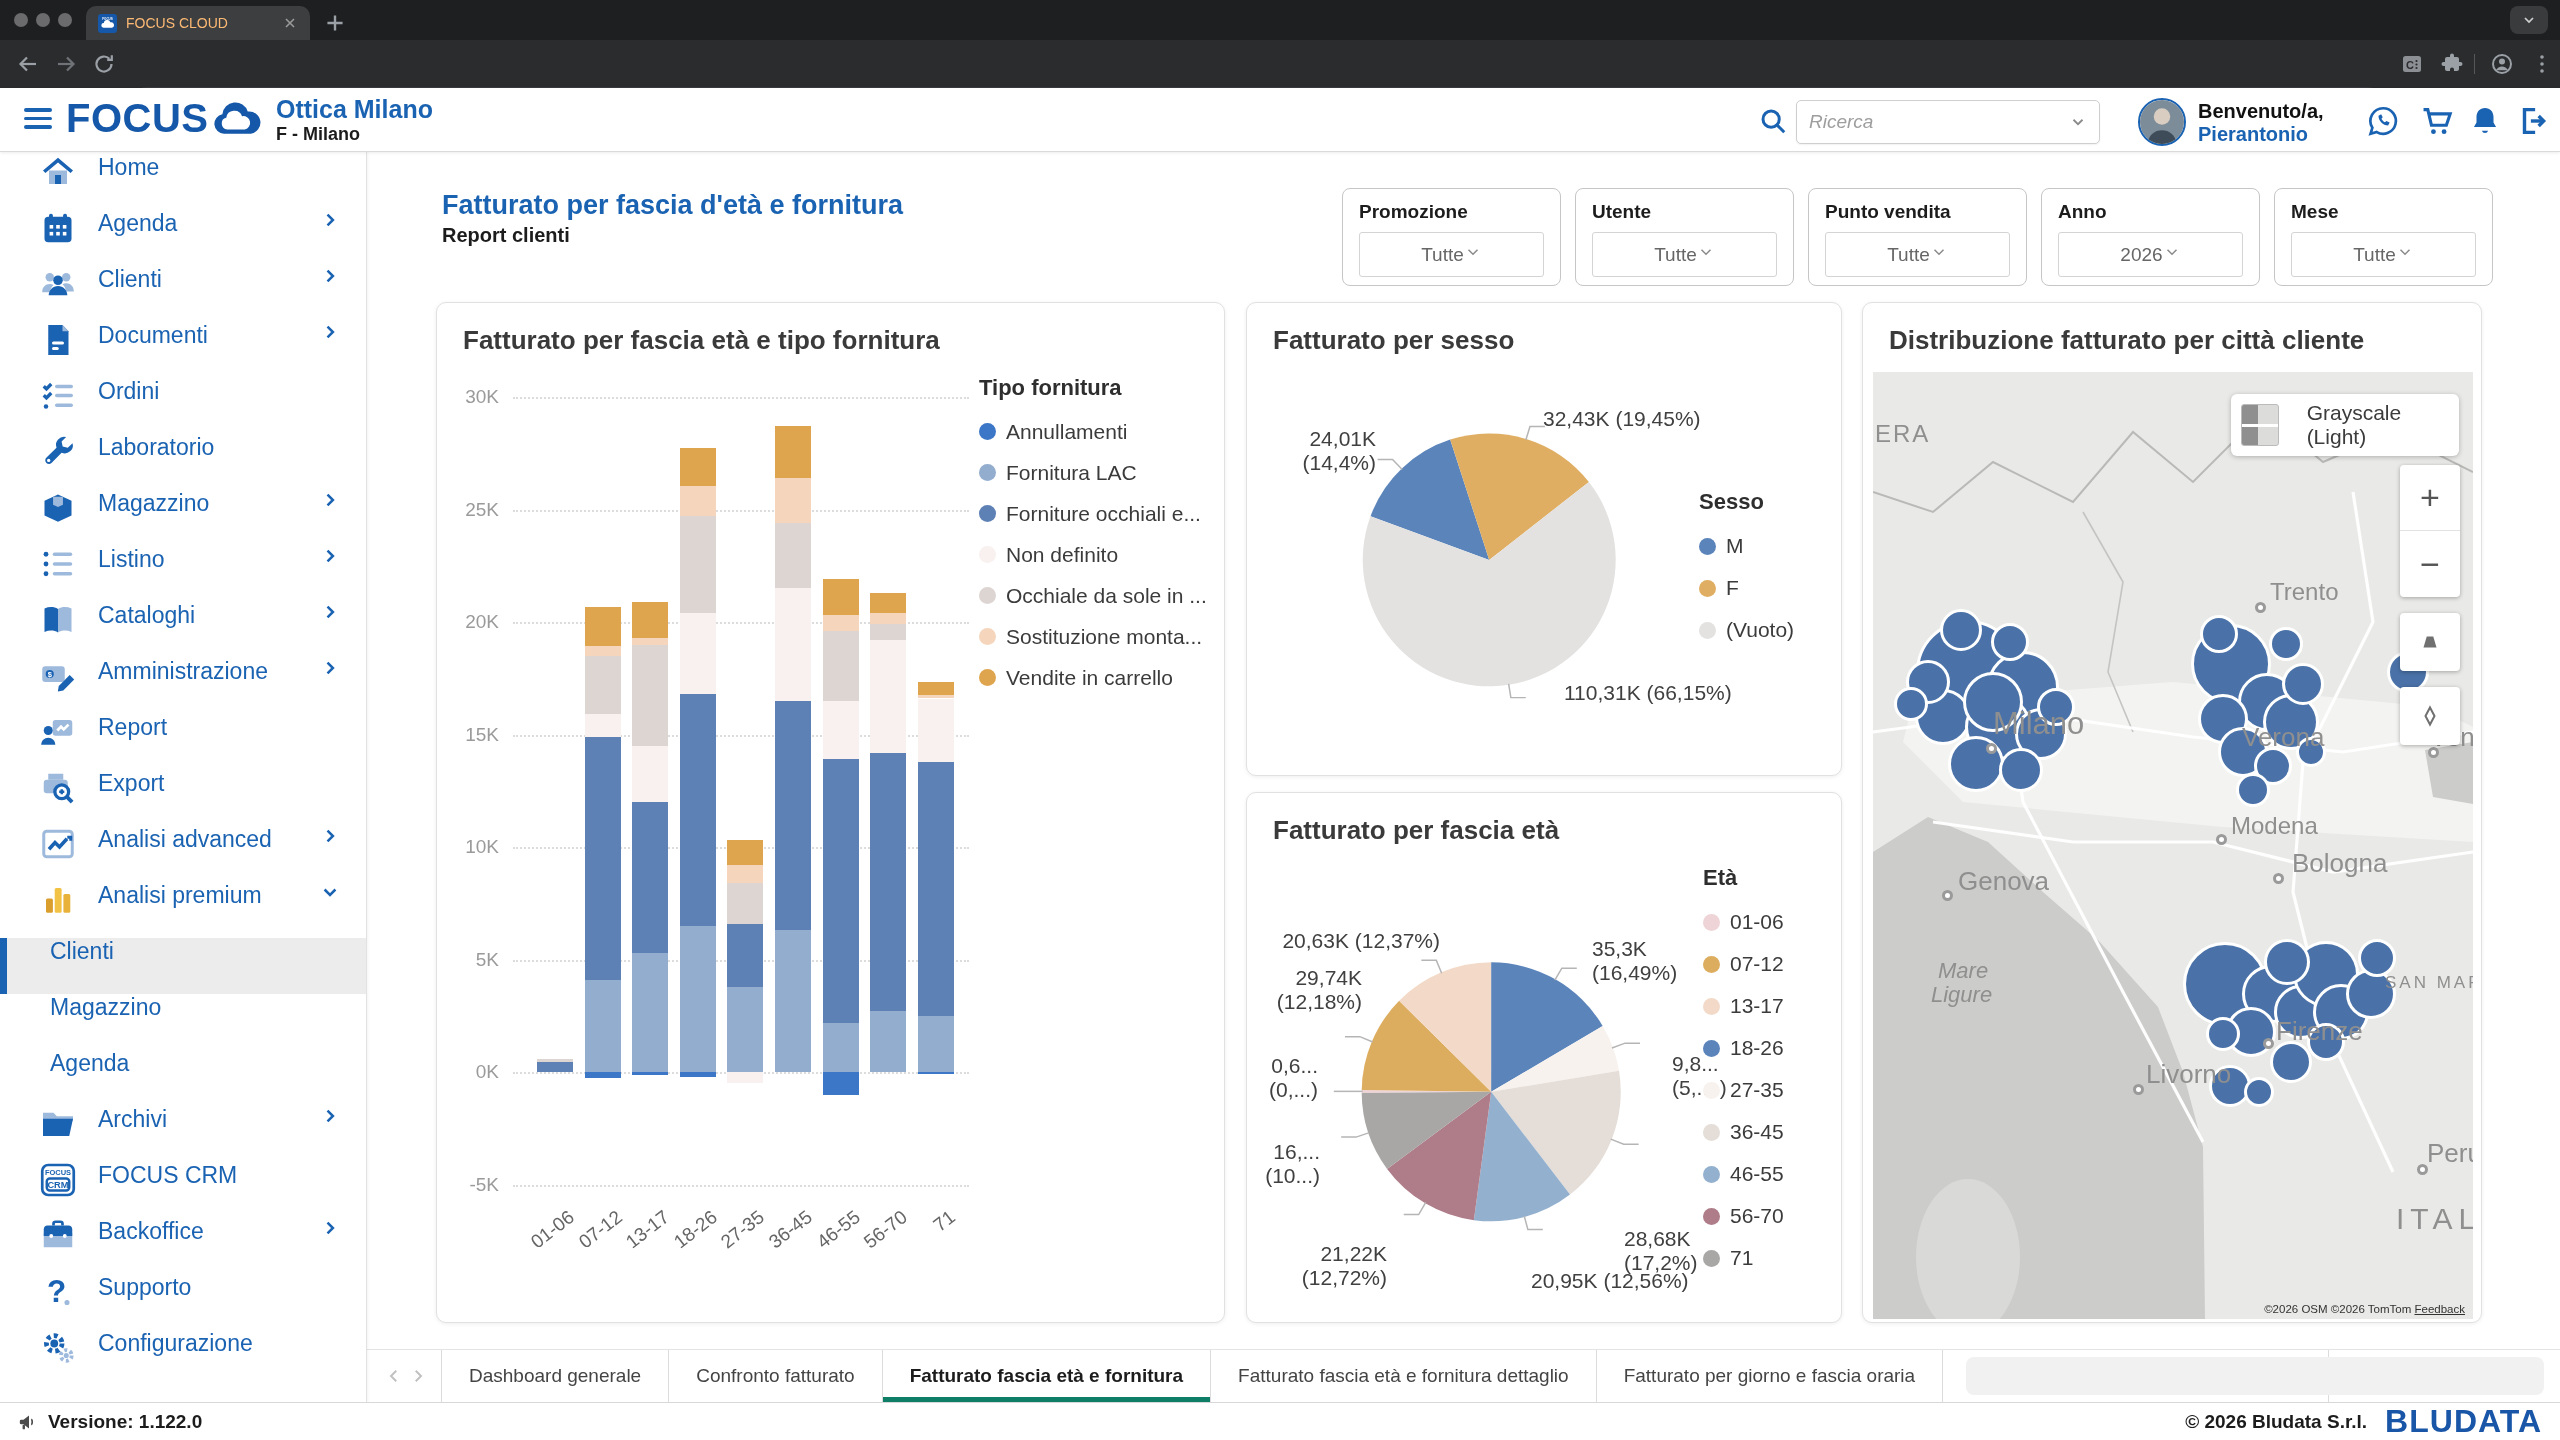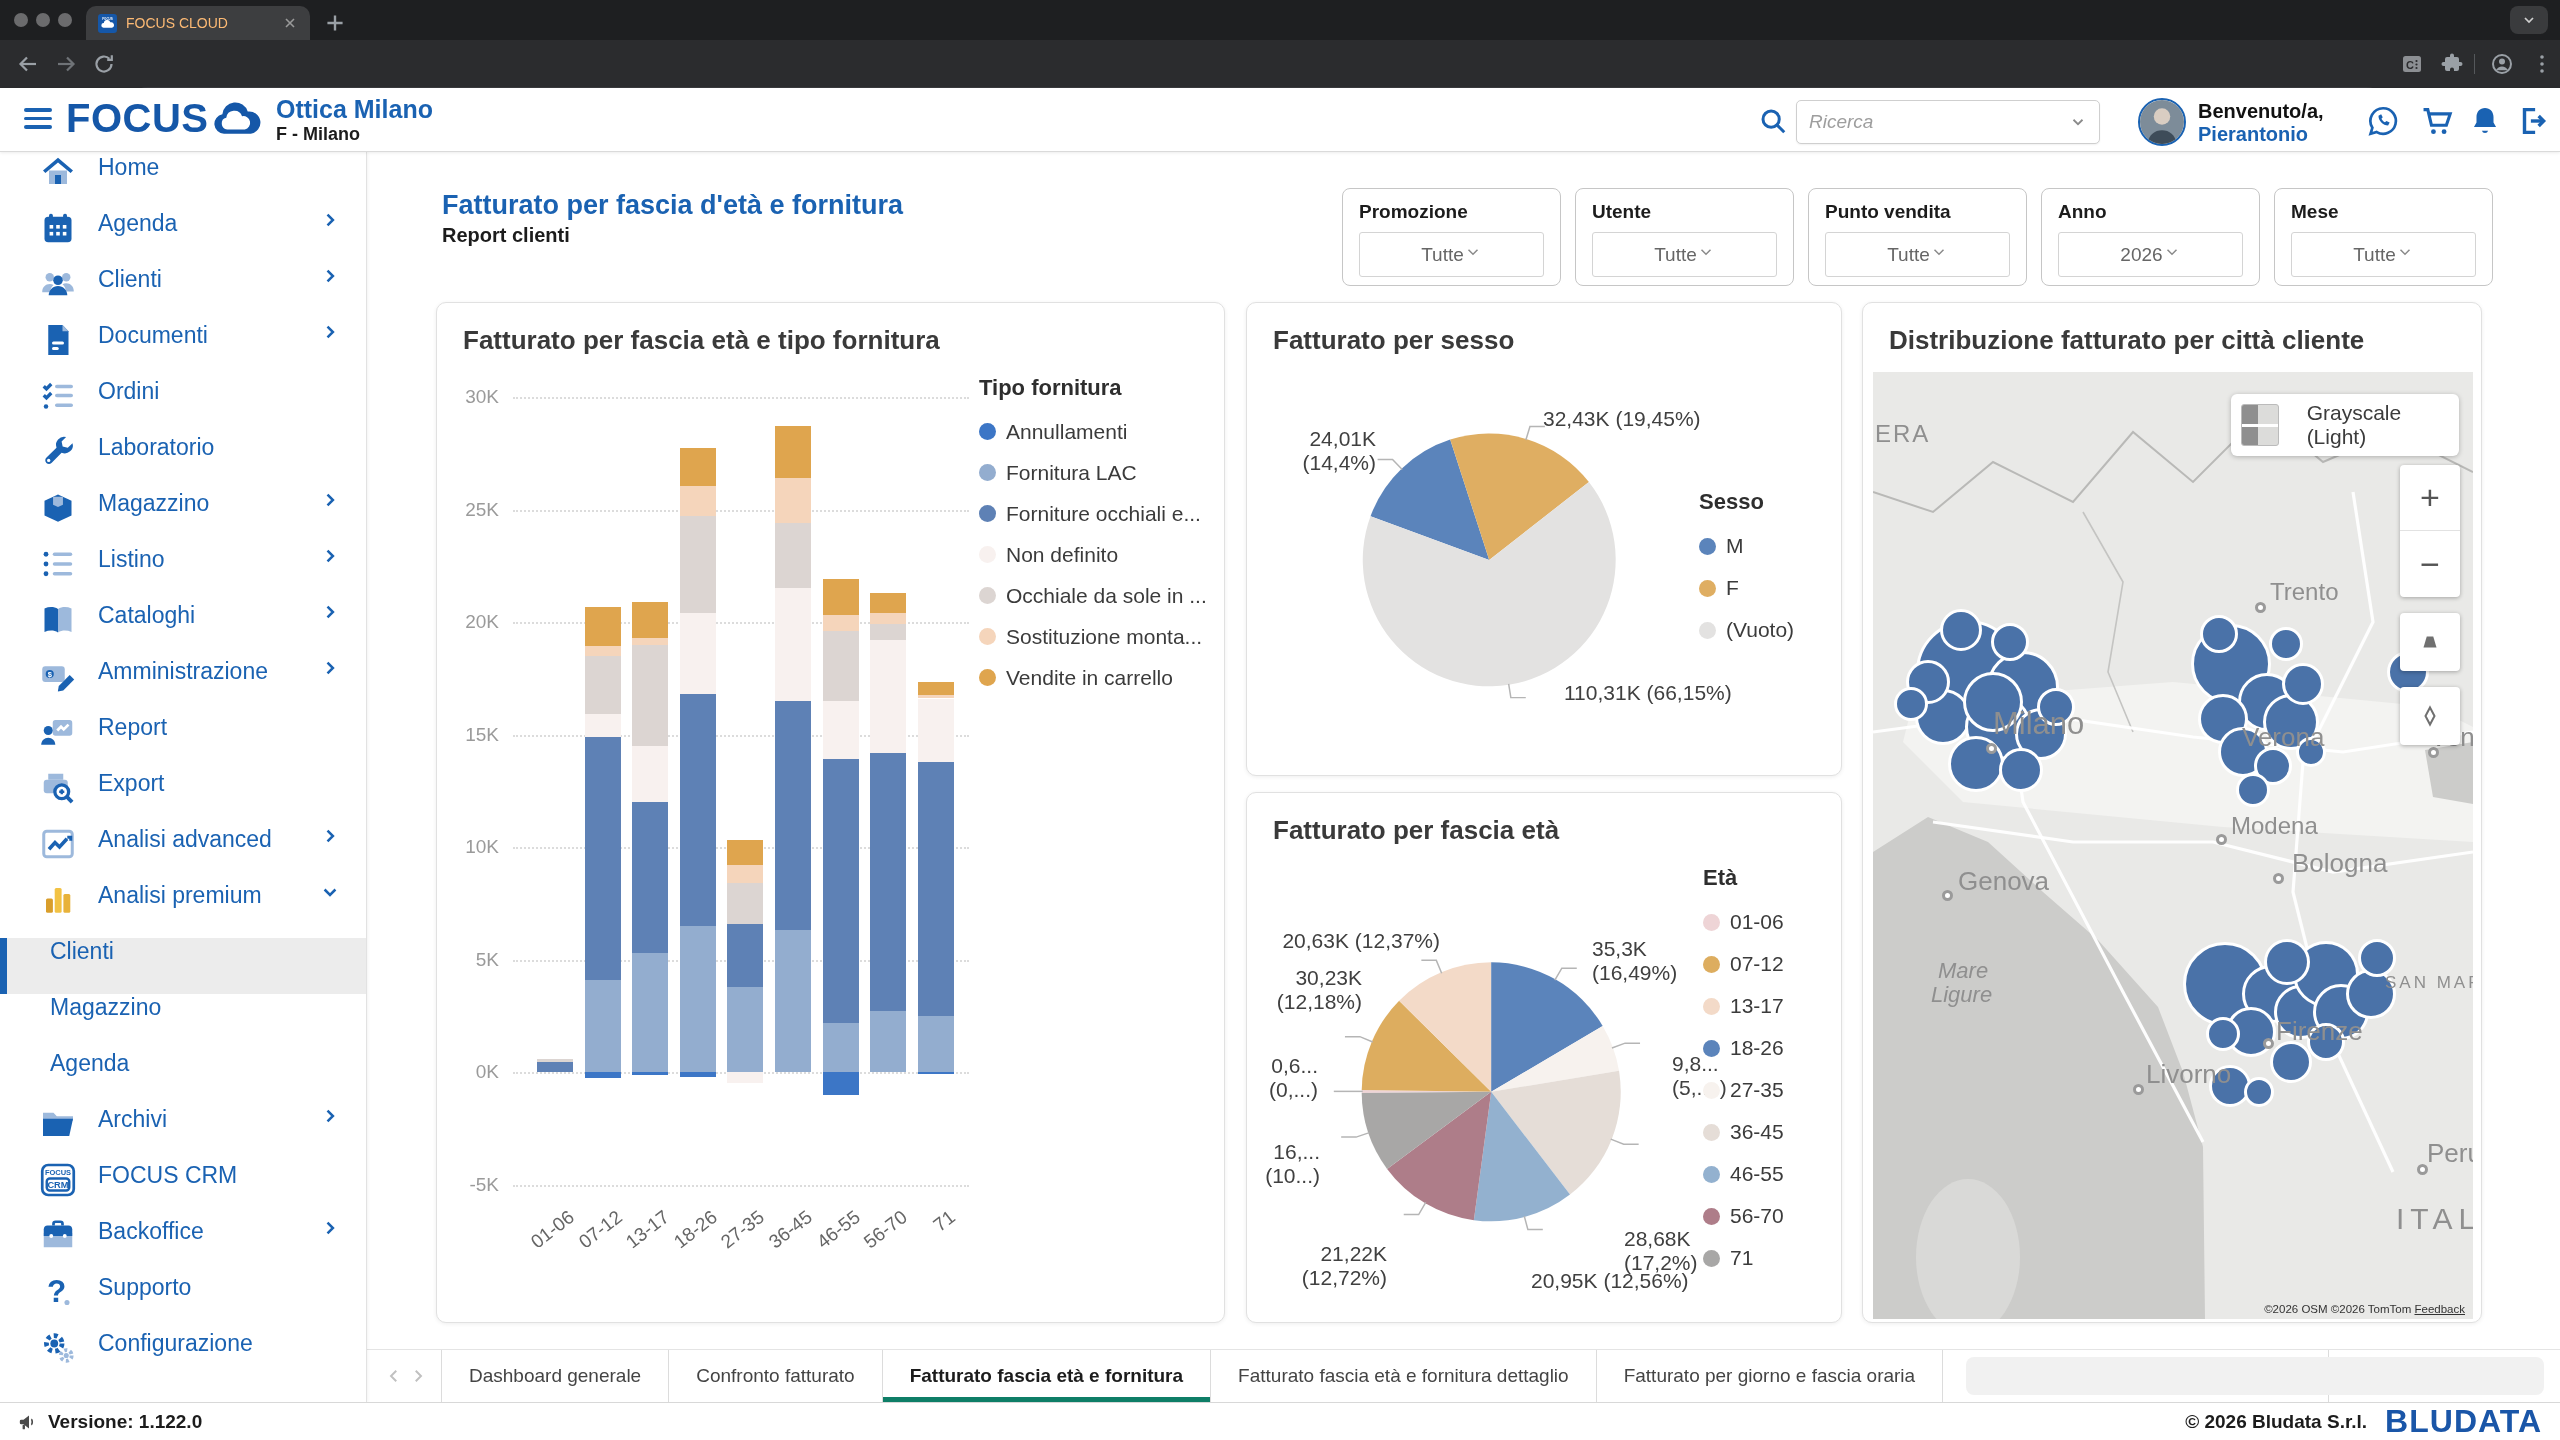--- a/index.html
+++ b/index.html
@@ -753,21 +753,21 @@
       <path d="M245,300 L227.6,428.8 A130,130 0 0 1 140.5,377.3 Z" fill="#AE7D89"></path>
       <polyline points="179.3,411.0 172.2,423.1 157.2,423.1" fill="none" stroke="#B5B5B5" stroke-width="1.5"></polyline>
       <path d="M245,300 L140.5,377.3 A130,130 0 0 1 115.0,301.1 Z" fill="#A8A7A6"></path>
       <polyline points="122.7,340.9 109.4,345.4 94.4,345.4" fill="none" stroke="#B5B5B5" stroke-width="1.5"></polyline>
     </svg>
     <div class="pie-label right" style="right: 523px; top: 261px;">
       <div>0,6...</div>
       <div>(0,...)</div>
     </div>
     <div class="pie-label right" style="right: 479px; top: 173px;">
-      <div>30,23K</div>
+      <div>29,74K</div>
       <div>(12,18%)</div>
     </div>
     <div class="pie-label right" style="right: 401px; top: 136px;">
       <div>20,63K (12,37%)</div>
     </div>
     <div class="pie-label" style="left: 345px; top: 144px;">
       <div>35,3K</div>
       <div>(16,49%)</div>
     </div>
     <div class="pie-label" style="left: 425px; top: 259px;">

